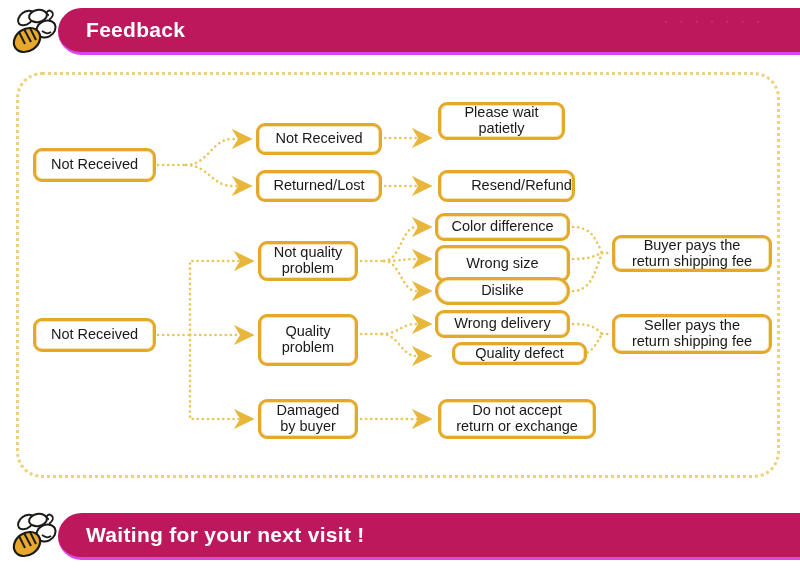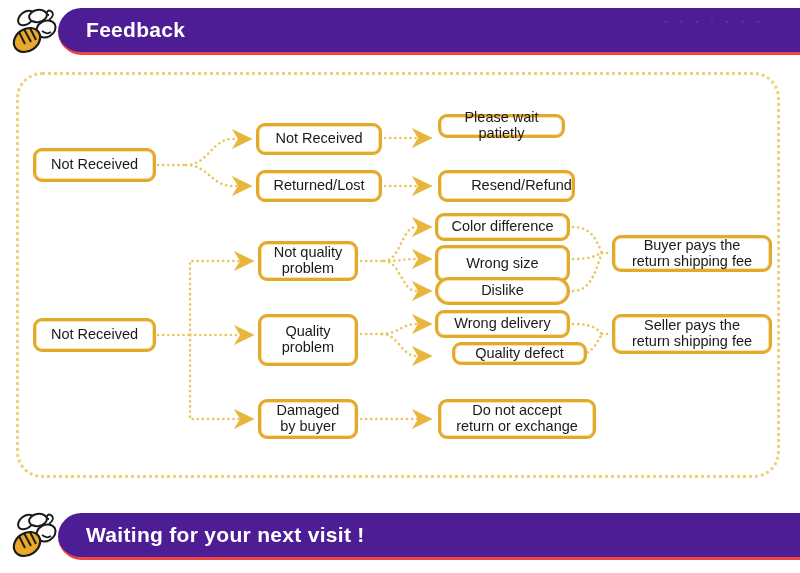--- a/index.html
+++ b/index.html
@@ -16,22 +16,22 @@
     width: 800px;
     height: 573px;
     background: #ffffff;
     overflow: hidden;
   }
 
   
   .banner {
     position: absolute;
     height: 47px;
-    background: #4c1d95;
-    border-bottom: 3px solid #ef4444;
+    background: #be185d;
+    border-bottom: 3px solid #d946ef;
     box-sizing: border-box;
     display: flex;
     align-items: center;
   }
   .banner-top {
     left: 58px;
     top: 8px;
     width: 742px;
     border-top-left-radius: 24px 24px;
     border-bottom-left-radius: 24px 24px;
@@ -188,21 +188,21 @@
     <path class="wire" d="M573 356 C 592 356, 596 344, 602 334"></path>
     <path class="wire" d="M602 334 L608 334"></path>
 
     <path class="wire" d="M361 419 L430 419" marker-end="url(#ah)"></path>
   </svg>
 
   <div id="nodes">
       <div class="node" style="left: 33px; top: 148px; width: 123px; height: 34px;">Not Received</div>
       <div class="node" style="left: 256px; top: 123px; width: 126px; height: 32px;">Not Received</div>
       <div class="node" style="left: 256px; top: 170px; width: 126px; height: 32px;">Returned/Lost</div>
-      <div class="node" style="left: 438px; top: 114px; width: 127px; height: 24px;">Please wait
+      <div class="node" style="left: 438px; top: 102px; width: 127px; height: 38px;">Please wait
 patietly</div>
       <div class="node" style="left: 438px; top: 170px; width: 137px; height: 32px; padding-left: 36px;">Resend/Refund</div>
       <div class="node" style="left: 33px; top: 318px; width: 123px; height: 34px;">Not Received</div>
       <div class="node" style="left: 258px; top: 241px; width: 100px; height: 40px;">Not quality
 problem</div>
       <div class="node" style="left: 258px; top: 314px; width: 100px; height: 52px;">Quality
 problem</div>
       <div class="node" style="left: 258px; top: 399px; width: 100px; height: 40px;">Damaged
 by buyer</div>
       <div class="node" style="left: 435px; top: 213px; width: 135px; height: 28px;">Color difference</div>

